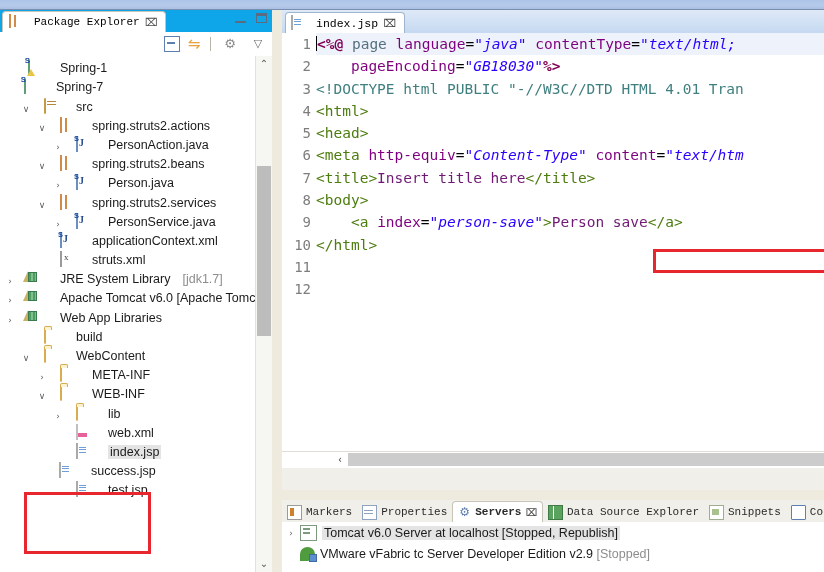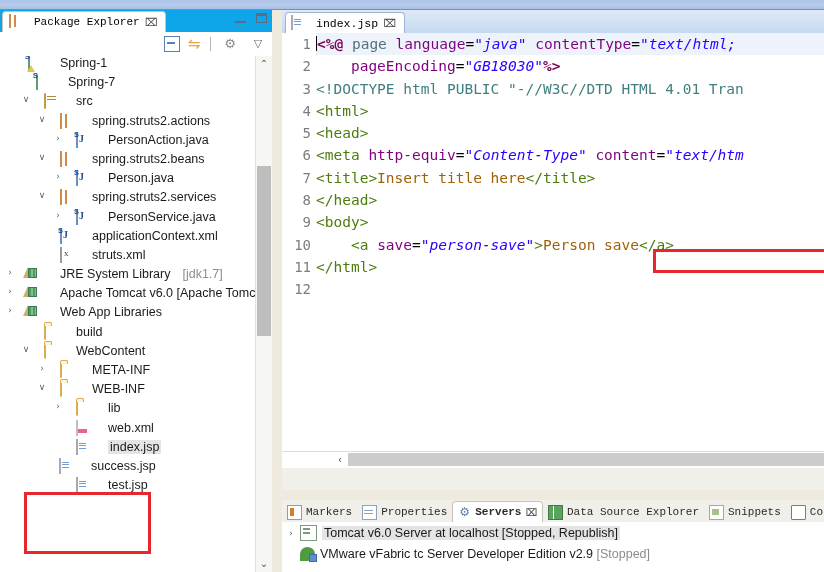--- a/index.html
+++ b/index.html
@@ -146,21 +146,21 @@
     position: absolute;
     left: 0; top: 46px;
     width: 255px; height: 516px;
     overflow: hidden;
     background: #ffffff;
   }
   .trow {
     position: relative;
     height: 19.2px;
     display: flex;
-    align-items: flex-start;
+    align-items: flex-end;
     white-space: nowrap;
     font-size: 12.5px;
     color: #1a1a1a;
     gap: 12px;
   }
   .twist {
     width: 12px;
     flex: 0 0 12px;
     text-align: center;
     font-size: 9px;
@@ -471,21 +471,21 @@
     font-family: "DejaVu Sans Mono", monospace;
     font-size: 14.5px;
     color: #000000;
   }
   .cline.hl { background: #eef3fb; }
   .t-tag { color: #4d7c0f; text-align: right; }
   .t-attr { color: #7f007f; }
   .t-val { color: #2a00ff; font-style: italic; }
   .t-dir { color: #7f0055; font-weight: bold; }
   .t-kw { color: #55707f; }
-  .t-txt { color: #a16207; }
+  .t-txt { color: #701a75; }
   .t-dtd { color: #3f7f7f; }
   .caret {
     display: inline-block;
     width: 1px;
     height: 15px;
     background: #000;
     vertical-align: -2px;
   }
 
   .ed-hscroll {
@@ -669,21 +669,21 @@
       <span class="tb-ico ico-focus">⚙</span>
       <span class="tb-ico ico-vmenu">▽</span>
     </div>
 
     <div class="tree" id="tree-host">
         <div class="trow" style="padding-left: 4px;">
           <span class="twist"></span>
           <span class="tico"><span class="ic-proj warn"></span></span>
           <span class="tlabel">Spring-1</span>
         </div>
-        <div class="trow" style="padding-left: 12px;">
+        <div class="trow" style="padding-left: 0;">
           <span class="twist"></span>
           <span class="tico"><span class="ic-proj"></span></span>
           <span class="tlabel">Spring-7</span>
         </div>
         <div class="trow" style="padding-left: 20px;">
           <span class="twist">∨</span>
           <span class="tico"><span class="ic-srcfolder"></span></span>
           <span class="tlabel">src</span>
         </div>
         <div class="trow" style="padding-left: 36px;">
@@ -827,23 +827,22 @@
           <div class="gnum">12</div>
         </div>
       <div class="codelines">
         <div class="cline hl"><span class="caret"></span><span class="t-dir">&lt;%@</span><span class="t-kw"> page </span><span class="t-attr">language</span>=<span class="t-val">"java"</span><span class="t-kw"> </span><span class="t-attr">contentType</span>=<span class="t-val">"text/html;</span></div>
         <div class="cline">    <span class="t-attr">pageEncoding</span>=<span class="t-val">"GB18030"</span><span class="t-dir">%&gt;</span></div>
         <div class="cline"><span class="t-dtd">&lt;!DOCTYPE html PUBLIC "-//W3C//DTD HTML 4.01 Tran</span></div>
         <div class="cline"><span class="t-tag">&lt;html&gt;</span></div>
         <div class="cline"><span class="t-tag">&lt;head&gt;</span></div>
         <div class="cline"><span class="t-tag">&lt;meta </span><span class="t-attr">http-equiv</span>=<span class="t-val">"Content-Type"</span><span class="t-tag"> </span><span class="t-attr">content</span>=<span class="t-val">"text/htm</span></div>
         <div class="cline"><span class="t-tag">&lt;title&gt;</span><span class="t-txt">Insert title here</span><span class="t-tag">&lt;/title&gt;</span></div>
-        <div class="cline"><span class="t-tag">&lt;/head&gt;</span></div>
         <div class="cline"><span class="t-tag">&lt;body&gt;</span></div>
-        <div class="cline">    <span class="t-tag">&lt;a </span><span class="t-attr">save</span>=<span class="t-val">"person-save"</span><span class="t-tag">&gt;</span><span class="t-txt">Person save</span><span class="t-tag">&lt;/a&gt;</span></div>
+        <div class="cline">    <span class="t-tag">&lt;a </span><span class="t-attr">index</span>=<span class="t-val">"person-save"</span><span class="t-tag">&gt;</span><span class="t-txt">Person save</span><span class="t-tag">&lt;/a&gt;</span></div>
         <div class="cline"><span class="t-tag">&lt;/html&gt;</span></div>
       </div>
 
       <div class="ed-hscroll">
         <span class="arr">‹</span>
         <span class="hthumb"></span>
       </div>
     </div>
 
     <div class="redbox" id="redbox-code"></div>

